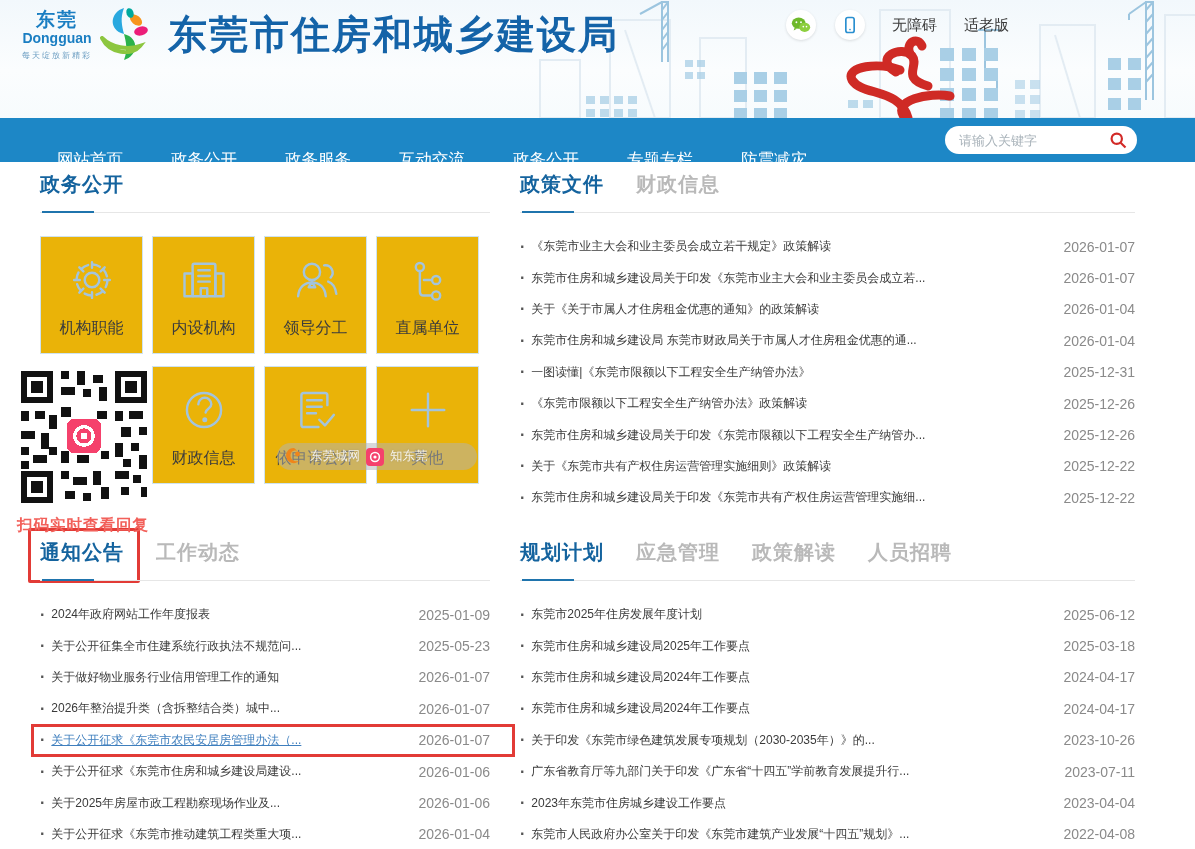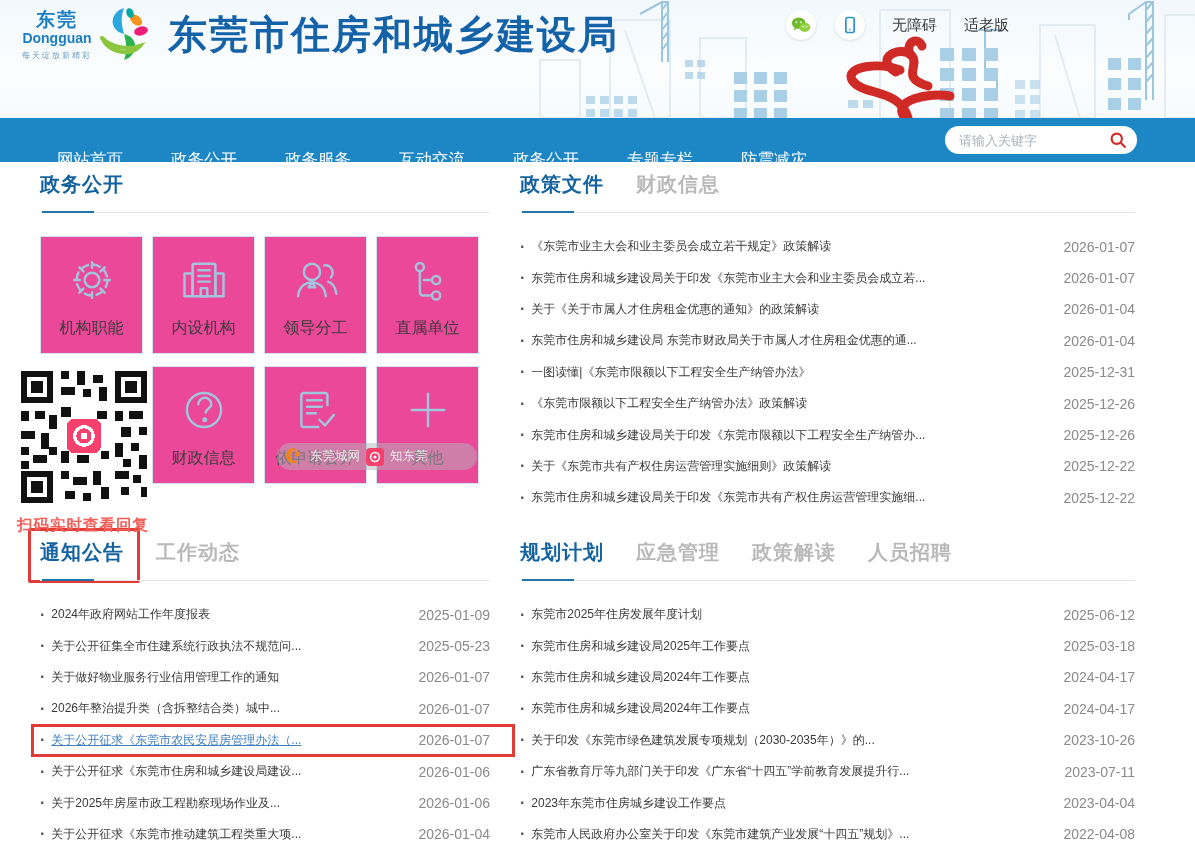--- a/index.html
+++ b/index.html
@@ -54,21 +54,21 @@
   .tab-row { display:flex; align-items:flex-end; height:28px; }
   .tab { font-size:20px; font-weight:bold; color:#b9b9b9; margin-right:32px; cursor:pointer; letter-spacing:1px; }
   .tab.active { color:#14639e; }
   .tab.annotated { position:relative; }
   .tab.annotated::after { content:""; position:absolute; left:-12px; top:-11px; right:-16px; bottom:-17px;
     border:3px solid #e23b36; border-radius:2px; pointer-events:none; }
 
   
   .card-grid { display:flex; margin-top:16px; }
   .card-grid.row2 { margin-top:12px; padding-left:112px; }
-  .card { width:103px; height:118px; border:1px solid #cfe3f0; background:#ec4899; margin-right:9px;
+  .card { width:103px; height:118px; border:1px solid #cfe3f0; background:#eab308; margin-right:9px;
     display:flex; flex-direction:column; align-items:center; justify-content:center; cursor:pointer; }
   .card:last-child { margin-right:0; }
   .card .card-icon { height:56px; display:flex; align-items:center; justify-content:center; }
   .card .card-label { font-size:16px; color:#3c3c3c; margin-top:10px; white-space:nowrap; }
 
   
   .news-list { margin-top:11px; }
   .news-row { display:flex; align-items:center; height:31.4px; cursor:pointer; }
   .news-row .dot { color:#555; margin-right:6px; font-weight:bold; flex:none; }
   .news-row .item-title { font-size:12px; color:#3a3a3a; white-space:nowrap; overflow:hidden; flex:1; }

